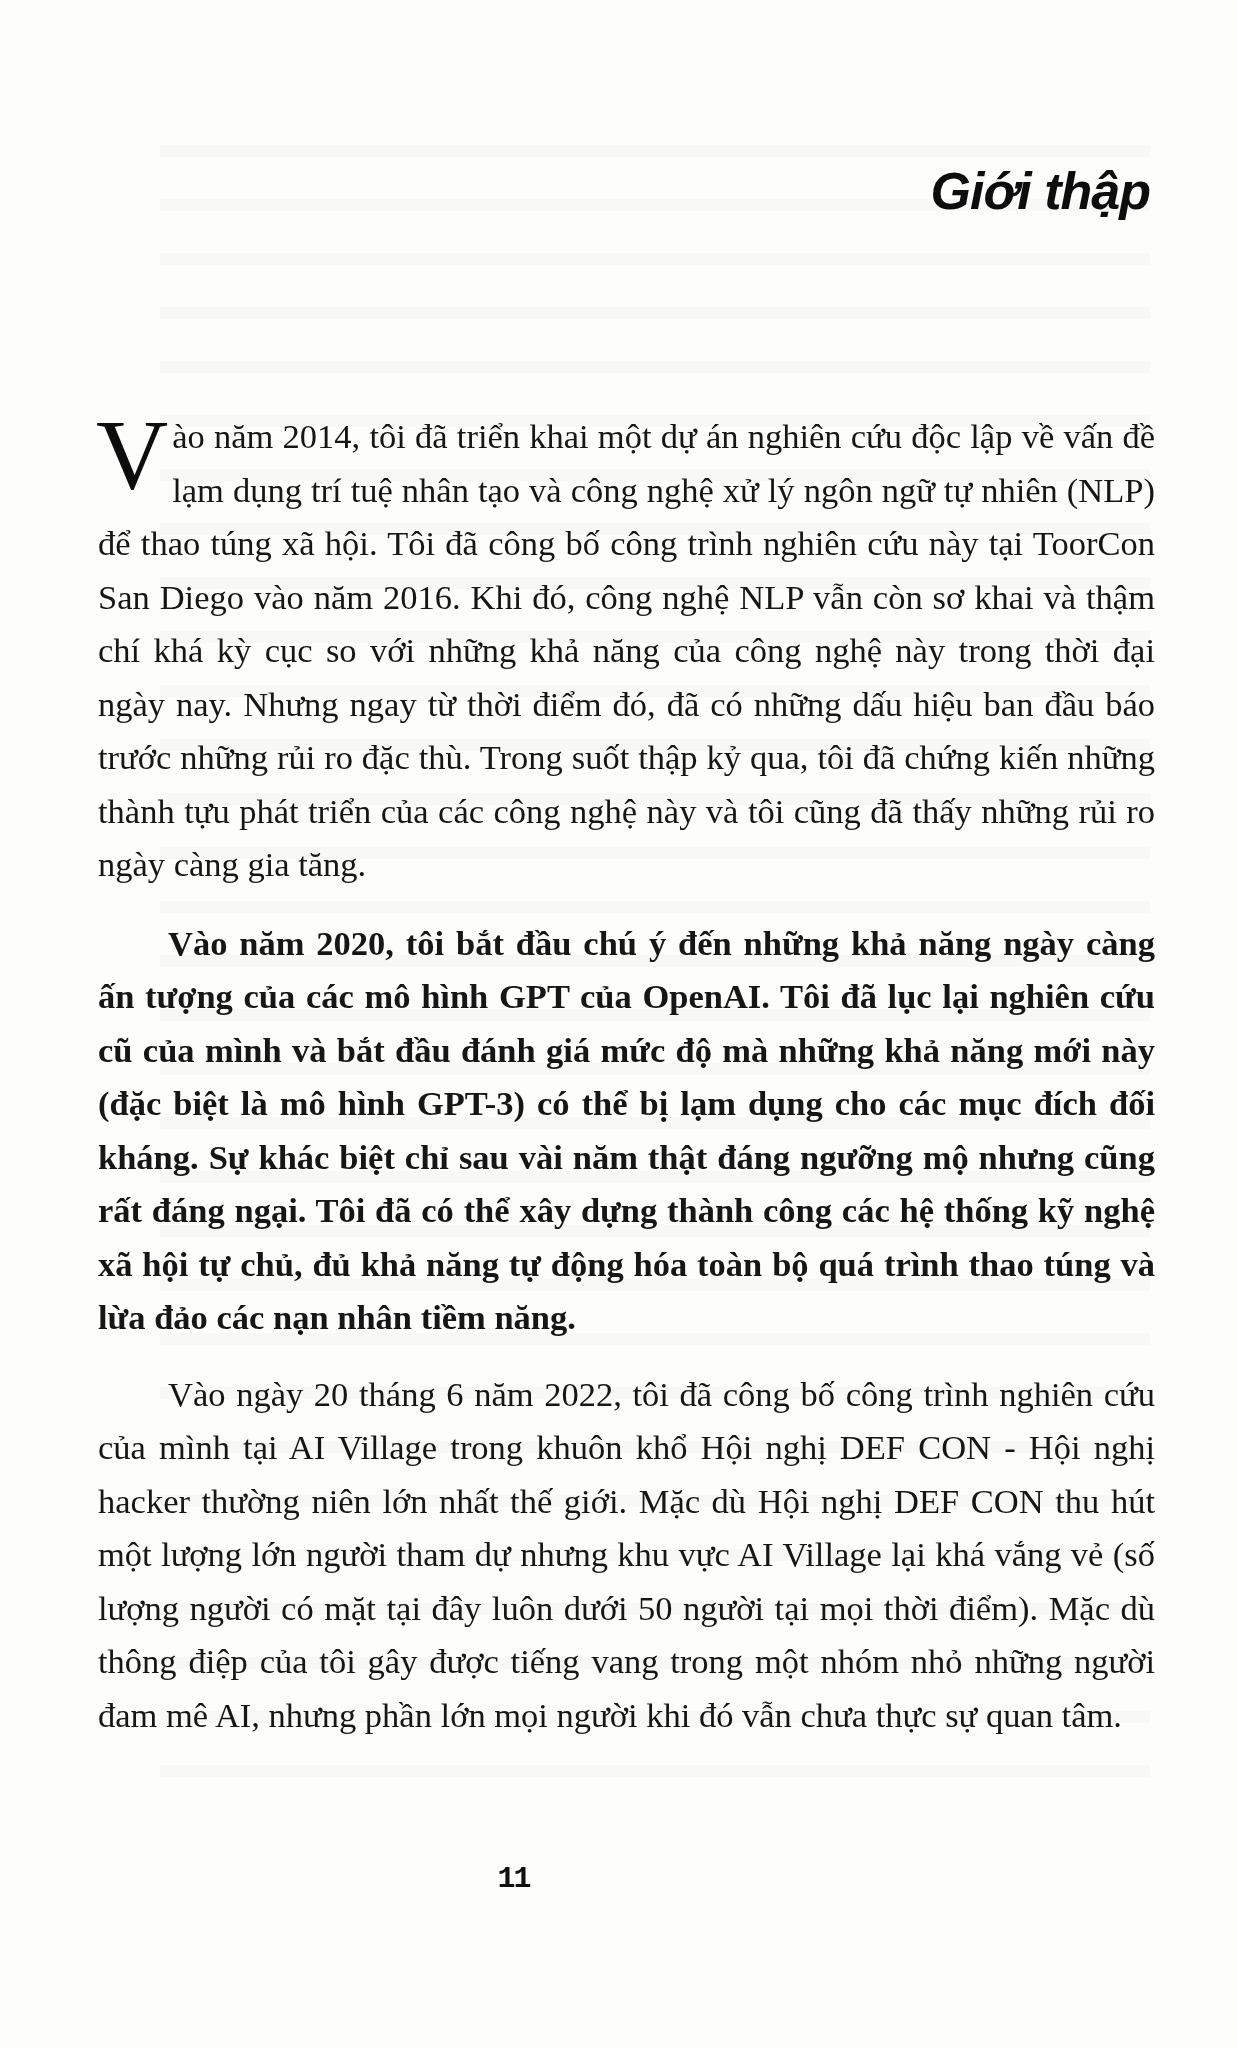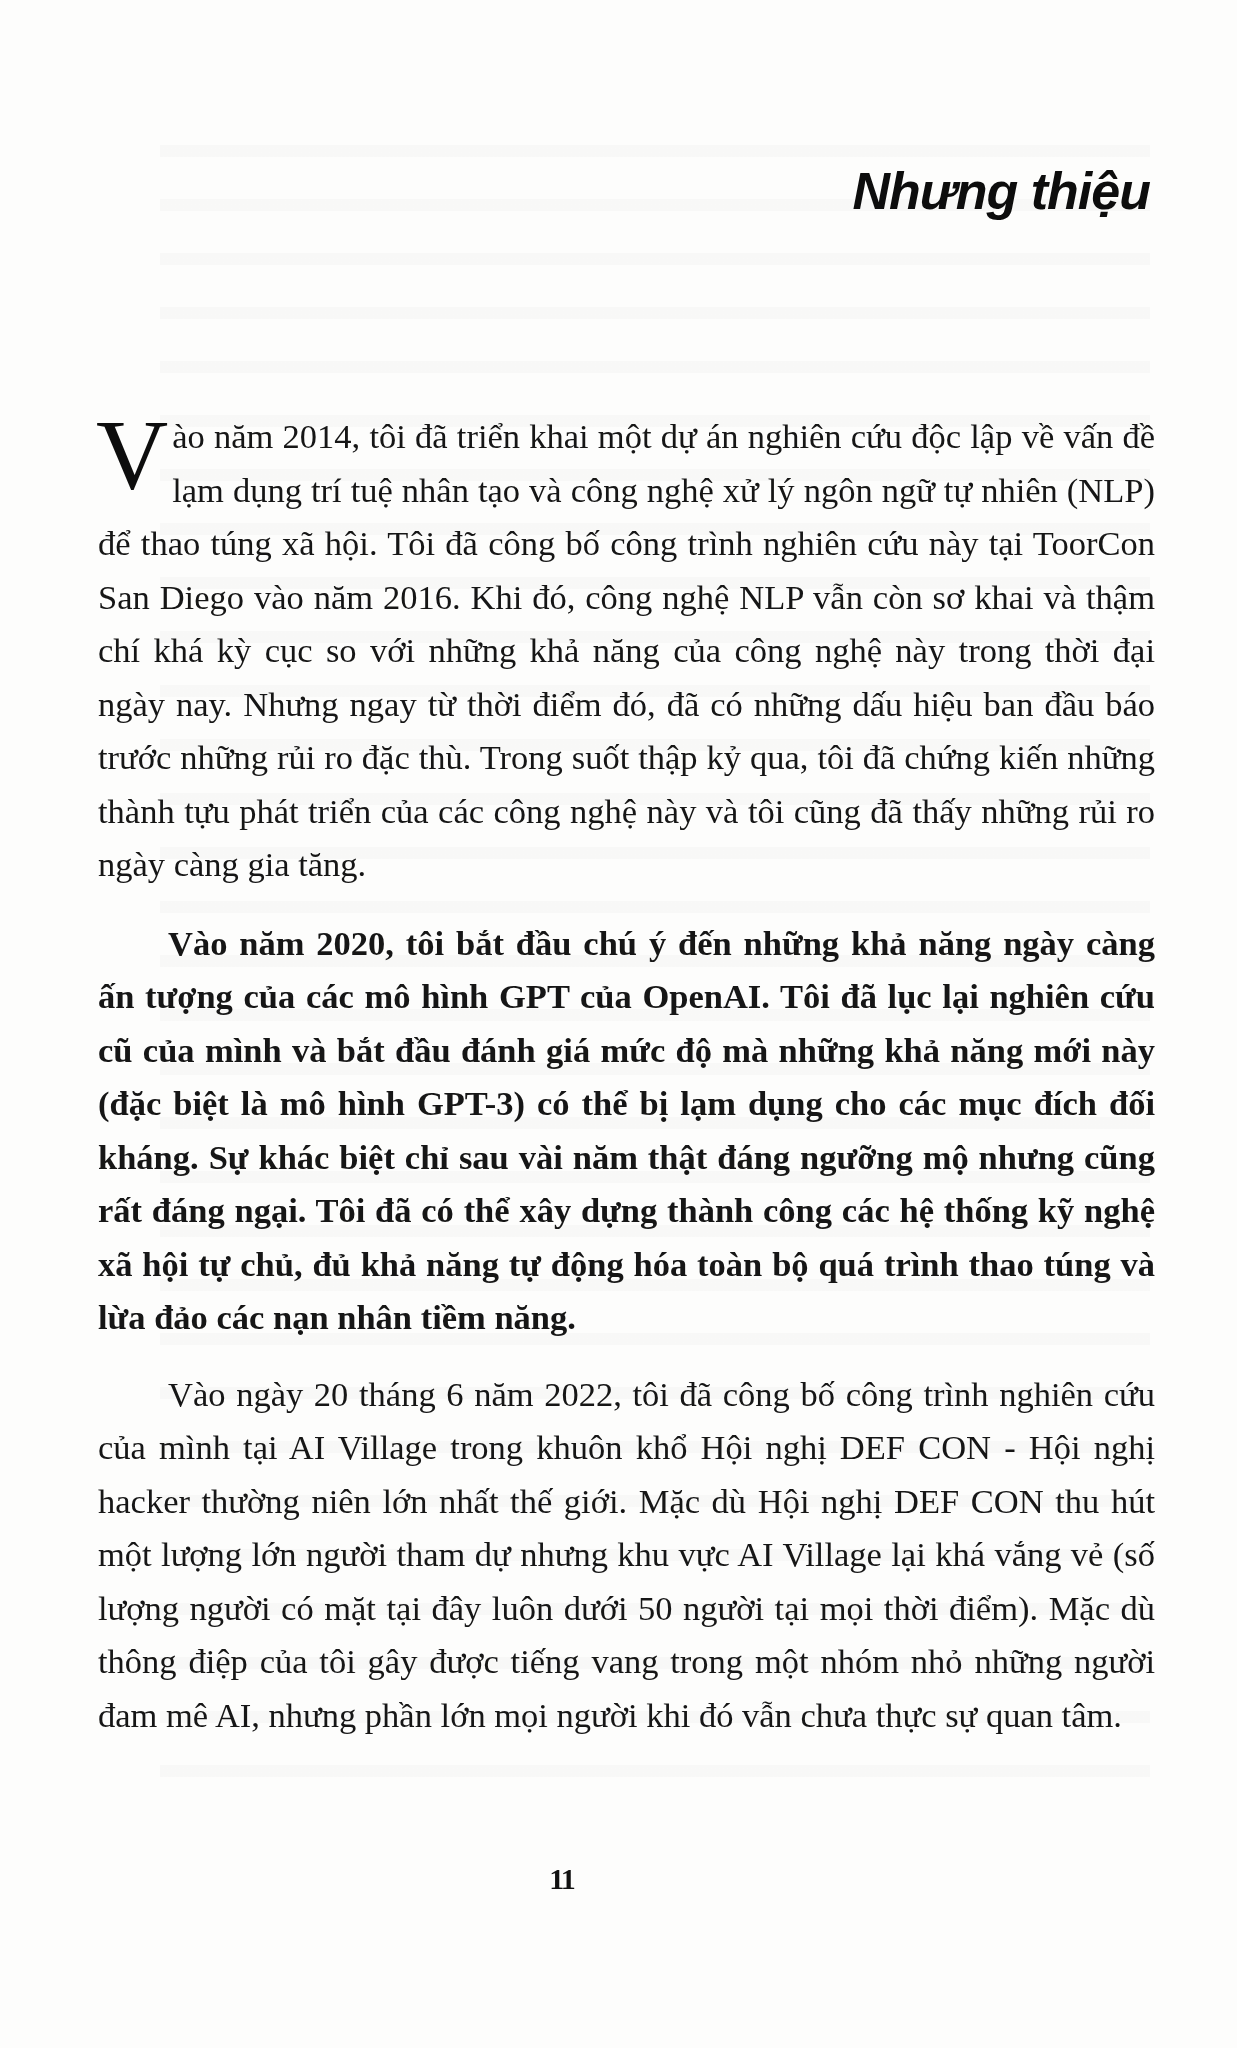--- a/index.html
+++ b/index.html
@@ -86,39 +86,38 @@
     margin-right: 4px;
     margin-left: -2px;
     color: #0d0d0d;
   }
   .page-number {
     position: absolute;
     left: 0;
     width: 1011px;
     top: 1862px;
     text-align: center;
-    font-family: Liberation Serif, serif;
+    font-family: Liberation Mono, monospace;
     font-weight: bold;
     font-size: 30px;
     color: #111;
     letter-spacing: -2px;
-    padding-left: 48px;
   }
   .page-number span {
     display: inline-block;
     transform: translateX(8px);
   }
 </style>
 </head>
 <body>
 
 <div class="page">
   <div class="bleed"></div>
 
-  <h1 class="chapter-title">Nhưng thiệu</h1>
+  <h1 class="chapter-title">Giới thập</h1>
 
   <div class="body-text">
     <p class="p1">
       <span class="drop-cap">V</span><span>ào năm 2014, tôi đã triển khai một dự án nghiên cứu độc lập về vấn đề lạm dụng trí tuệ nhân tạo và công nghệ xử lý ngôn ngữ tự nhiên (NLP) để thao túng xã hội. Tôi đã công bố công trình nghiên cứu này tại ToorCon San Diego vào năm 2016. Khi đó, công nghệ NLP vẫn còn sơ khai và thậm chí khá kỳ cục so với những khả năng của công nghệ này trong thời đại ngày nay. Nhưng ngay từ thời điểm đó, đã có những dấu hiệu ban đầu báo trước những rủi ro đặc thù. Trong suốt thập kỷ qua, tôi đã chứng kiến những thành tựu phát triển của các công nghệ này và tôi cũng đã thấy những rủi ro ngày càng gia tăng.</span>
     </p>
     <p class="p2">Vào năm 2020, tôi bắt đầu chú ý đến những khả năng ngày càng ấn tượng của các mô hình GPT của OpenAI. Tôi đã lục lại nghiên cứu cũ của mình và bắt đầu đánh giá mức độ mà những khả năng mới này (đặc biệt là mô hình GPT-3) có thể bị lạm dụng cho các mục đích đối kháng. Sự khác biệt chỉ sau vài năm thật đáng ngưỡng mộ nhưng cũng rất đáng ngại. Tôi đã có thể xây dựng thành công các hệ thống kỹ nghệ xã hội tự chủ, đủ khả năng tự động hóa toàn bộ quá trình thao túng và lừa đảo các nạn nhân tiềm năng.</p>
     <p class="p3">Vào ngày 20 tháng 6 năm 2022, tôi đã công bố công trình nghiên cứu của mình tại AI Village trong khuôn khổ Hội nghị DEF CON - Hội nghị hacker thường niên lớn nhất thế giới. Mặc dù Hội nghị DEF CON thu hút một lượng lớn người tham dự nhưng khu vực AI Village lại khá vắng vẻ (số lượng người có mặt tại đây luôn dưới 50 người tại mọi thời điểm). Mặc dù thông điệp của tôi gây được tiếng vang trong một nhóm nhỏ những người đam mê AI, nhưng phần lớn mọi người khi đó vẫn chưa thực sự quan tâm.</p>
   </div>
 
   <div class="page-number">

